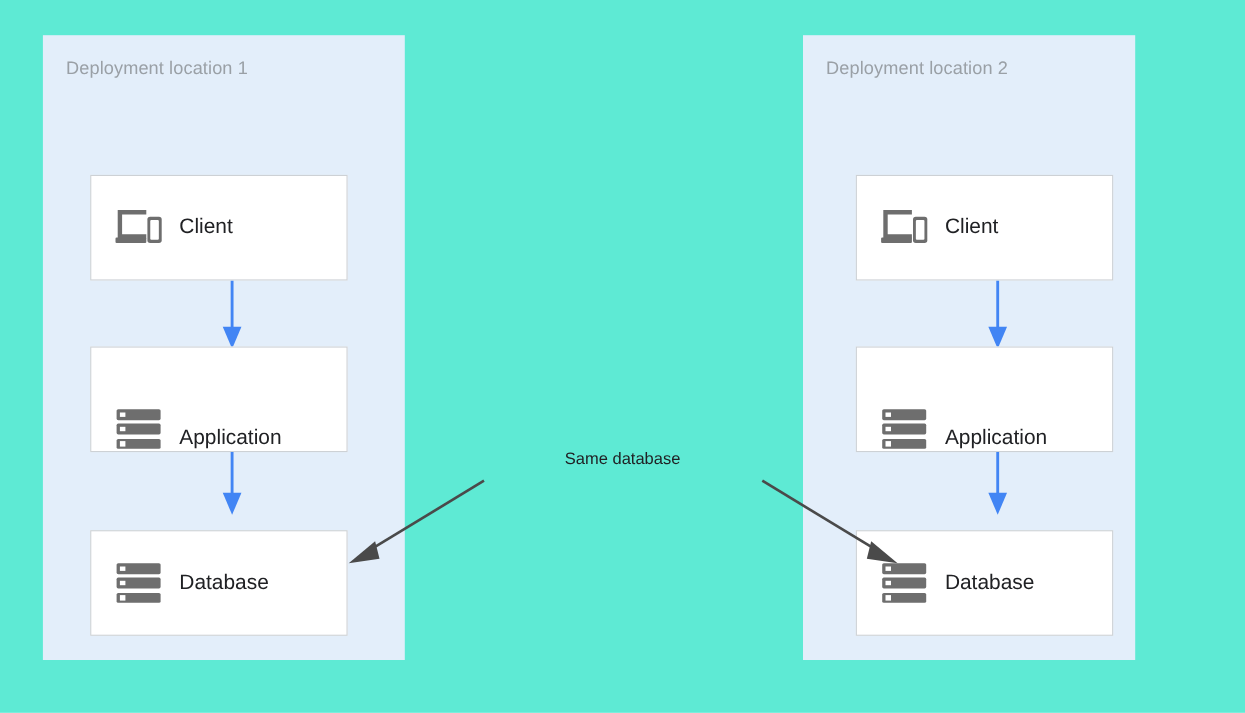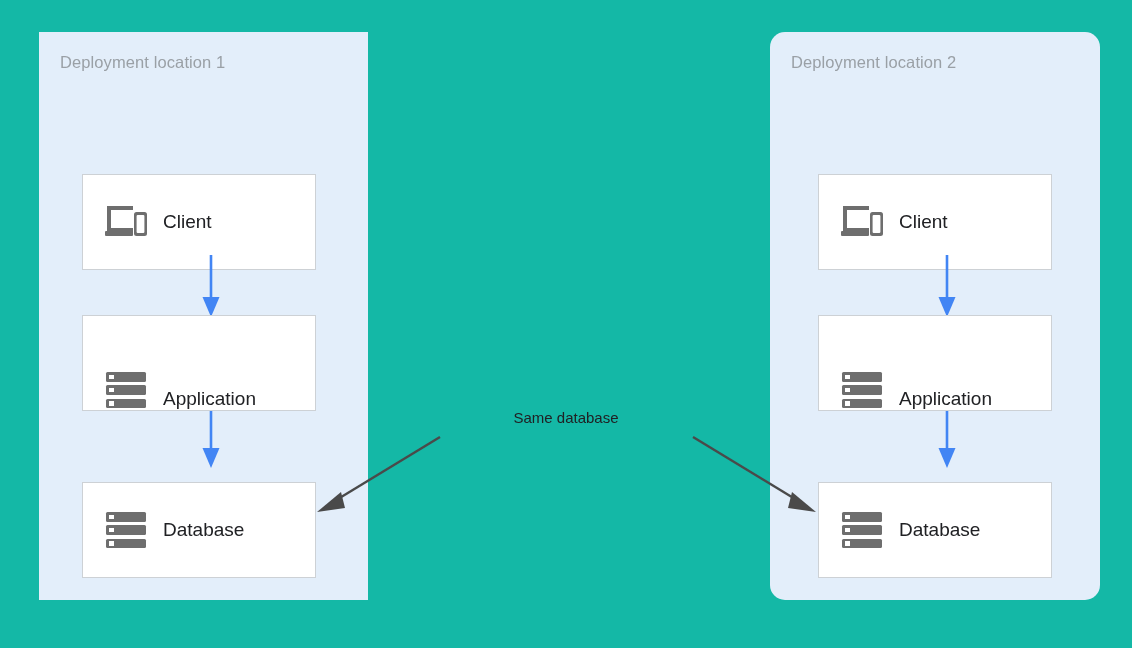--- a/index.html
+++ b/index.html
@@ -10,32 +10,32 @@
   body {
     width: 1132px;
     height: 648px;
     font-family: "Liberation Sans", sans-serif;
     overflow: hidden;
   }
   #canvas {
     position: relative;
     width: 1132px;
     height: 648px;
-    background: #14b8a6;
+    background: #5eead4;
   }
 
   
   .panel {
     position: absolute;
     background: #e3eefa;
     top: 32px;
     height: 568px;
   }
   .panel.left  { left: 39px;  width: 329px; }
-  .panel.right { left: 770px; width: 330px; border-radius: 15px; }
+  .panel.right { left: 730px; width: 302px; }
 
   .panel-label {
     position: absolute;
     top: 21px;
     left: 21px;
     font-size: 16.5px;
     color: #9aa0a6;
     white-space: nowrap;
     letter-spacing: 0.1px;
   }
@@ -46,21 +46,21 @@
     background: #ffffff;
     border: 1px solid #cdd1d5;
     box-sizing: border-box;
     display: flex;
     align-items: center;
     height: 96px;
   }
   .panel.left  .node { left: 43px; width: 234px; }
   .panel.right .node { left: 48px; width: 234px; }
 
-  .node.client      { top: 127px; margin-top: 15px; }
+  .node.client      { top: 127px; }
   .node.application { top: 283px; align-items: flex-end; }
   .node.database    { top: 438px; margin-top: 12px; }
 
   .node-icon {
     width: 46px;
     height: 40px;
     margin-left: 20px;
     flex: 0 0 auto;
     display: flex;
     align-items: center;

